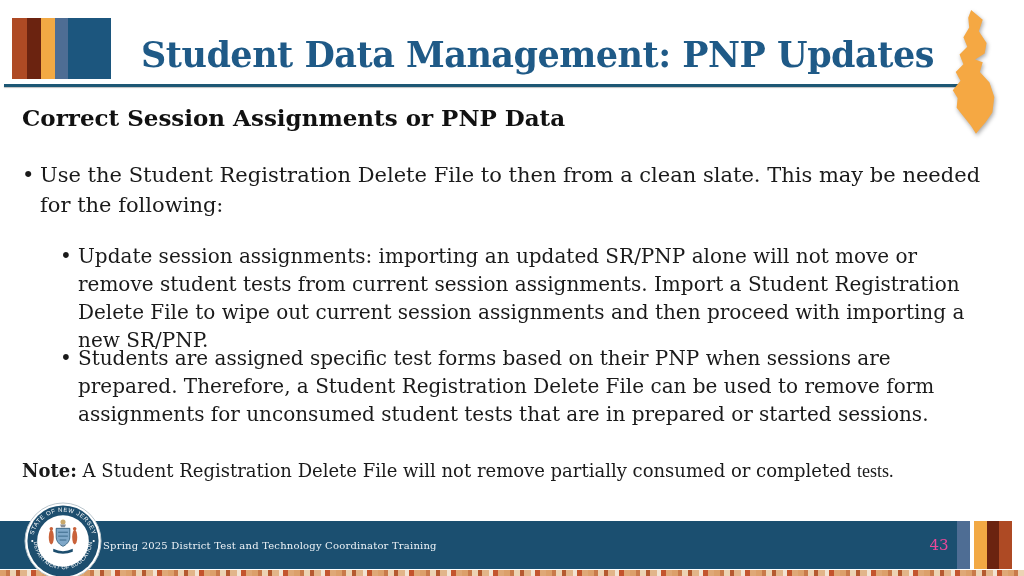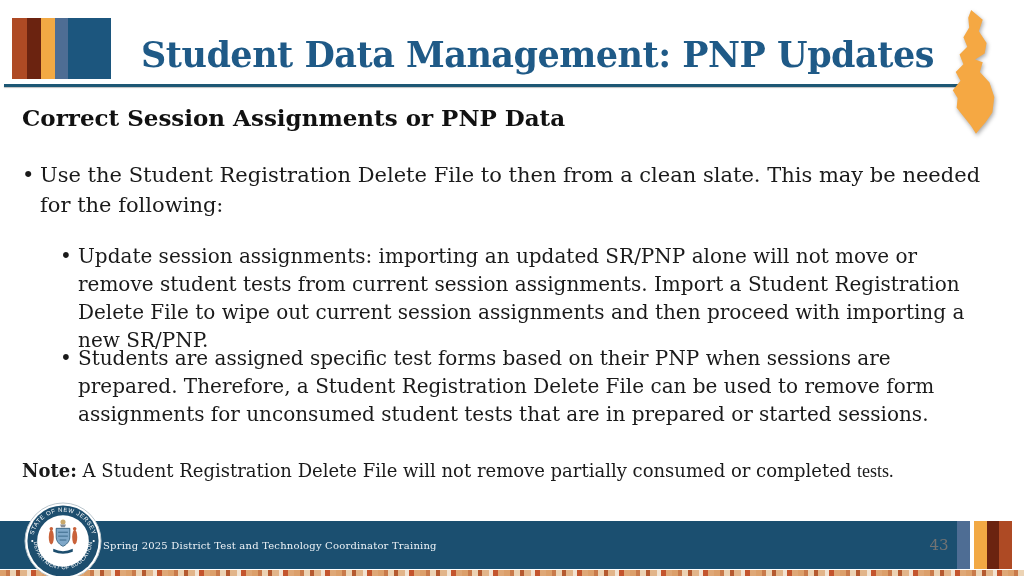--- a/index.html
+++ b/index.html
@@ -41,21 +41,21 @@
   .footer-bar{
     position:absolute;left:0;top:521px;width:957px;height:48px;
     background:var(--footer-blue,#1b4f70);
   }
   .footer-text{
     position:absolute;left:103px;top:521px;height:48px;display:flex;align-items:center;
     color:#eef3f7;font-size:10px;letter-spacing:.2px;
   }
   .page-number{
     position:absolute;left:925px;top:521px;width:28px;height:48px;display:flex;
-    align-items:center;justify-content:center;color:#737373;font-size:15px;
+    align-items:center;justify-content:center;color:#ec4899;font-size:15px;
   }
   .footer-accents{position:absolute;left:957px;top:521px;height:48px;display:flex;}
   .fa-slate{width:13px;background:var(--bar-slate,#4e6d94);}
   .fa-gap{width:4px;background:#ffffff;}
   .fa-gold{width:13px;background:var(--bar-gold,#f2a944);}
   .fa-maroon{width:12px;background:var(--bar-maroon,#6b2310);}
   .fa-red{width:13px;background:var(--bar-red,#ae4a24);}
   .bottom-strip{
     position:absolute;left:0;top:570px;width:1024px;height:6px;
     background:repeating-linear-gradient(90deg,

